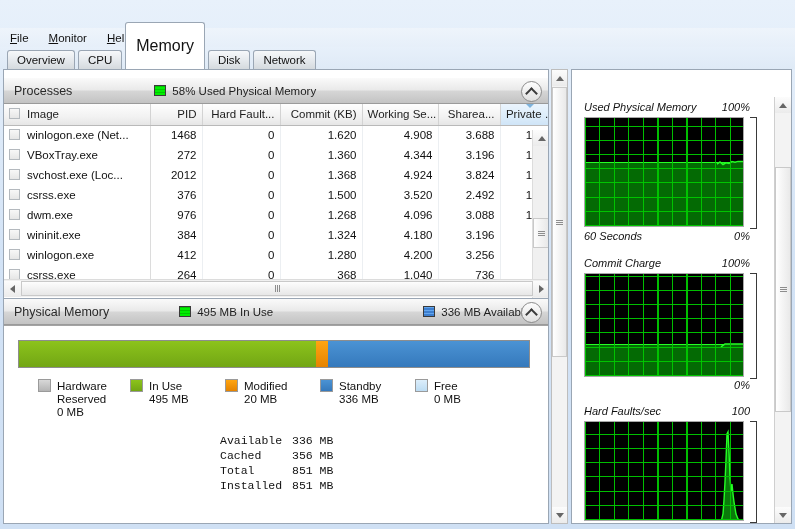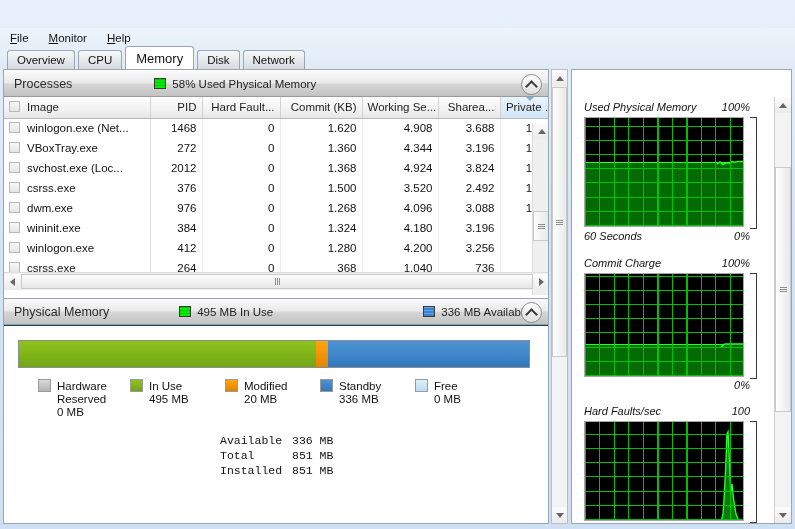--- a/index.html
+++ b/index.html
@@ -73,24 +73,24 @@
   .tab{
     height:18px;padding:0 9px;margin-right:3px;
     display:flex;align-items:center;
     font-size:11.5px;color:#111;
     border:1px solid #9aa6b4;border-bottom:none;
     border-radius:3px 3px 0 0;
     background:linear-gradient(180deg,#f6f8fa 0%,#e4e8ec 55%,#d5dade 100%);
   }
   .tab.active{
     height:22px;
-    font-size:13px;
+    font-size:16px;
     background:#fff;border-color:#9aa6b4;
     position:relative;z-index:3;
-    padding:0 10px;
+    padding:12px 10px;
     text-align:center;
   }
 
   
   .content{
     position:absolute;left:3px;top:69px;width:789px;height:455px;
     box-sizing:border-box;
   }
   .left-pane{
     position:absolute;left:0;top:0;width:546px;height:455px;
@@ -119,21 +119,21 @@
     border:1px solid #8b8b8b;
     background:linear-gradient(180deg,#fdfdfd,#e0e0e0);
     display:flex;align-items:center;justify-content:center;
   }
   .chevron i{
     display:block;width:7px;height:7px;border-left:2px solid #3b3b3b;border-top:2px solid #3b3b3b;
     transform:rotate(45deg);margin-top:3px;
   }
 
   
-  .proc-panel{position:absolute;left:0;top:1px;width:546px;height:255px;}
+  .proc-panel{position:absolute;left:0;top:8px;width:546px;height:255px;}
   .proc-body{position:absolute;left:0;top:26px;width:546px;height:193px;background:#fff;}
   table.ptable{border-collapse:collapse;width:528px;table-layout:fixed;font-size:11.5px;}
   table.ptable th{
     height:21px;font-weight:normal;color:#1d1d1d;font-size:11.5px;
     background:linear-gradient(180deg,#fdfdfd 0%,#f2f2f2 60%,#e6e6e6 100%);
     border-right:1px solid #d3d3d3;border-bottom:1px solid #b9b9b9;
     padding:0 5px;box-sizing:border-box;position:relative;
     text-align:right;white-space:nowrap;overflow:hidden;
   }
   table.ptable th.lft{text-align:left;}
@@ -188,21 +188,21 @@
   .hs-thumb{
     position:absolute;left:0;top:0;width:100%;height:15px;
     background:linear-gradient(180deg,#fdfdfd,#e7e7e7);border:1px solid #c9c9c9;box-sizing:border-box;
     display:flex;align-items:center;justify-content:center;
   }
   .grip-h{width:5px;height:7px;background:repeating-linear-gradient(90deg,#8d8d8d 0 1px,transparent 1px 2px);}
 
   
   .pm-panel{
     position:absolute;left:0;top:228px;width:546px;height:227px;
-    background:#0c4a6e;border-top:1px solid #9aa6b4;box-sizing:border-box;
+    background:#a3a3a3;border-top:1px solid #9aa6b4;box-sizing:border-box;
   }
   .pm-body{position:absolute;left:0;top:27px;width:546px;height:199px;background:#fff;}
   .membar{
     position:absolute;left:14px;top:14px;width:512px;height:28px;
     border:1px solid #8d8d8d;box-sizing:border-box;display:flex;overflow:hidden;
   }
   .seg{height:100%;}
   .pm-legend{
     position:absolute;left:34px;top:53px;width:500px;display:flex;
   }
@@ -533,20 +533,24 @@
               <div class="pml-val">0 MB</div>
             </div>
           </div>
 
           <div class="pm-summary">
             <div class="row">
               <span class="lbl">Available</span>
               <span class="val">336 MB</span>
             </div>
             <div class="row">
+              <span class="lbl">Cached</span>
+              <span class="val">356 MB</span>
+            </div>
+            <div class="row">
               <span class="lbl">Total</span>
               <span class="val">851 MB</span>
             </div>
             <div class="row">
               <span class="lbl">Installed</span>
               <span class="val">851 MB</span>
             </div>
           </div>
         </div>
       </div>

